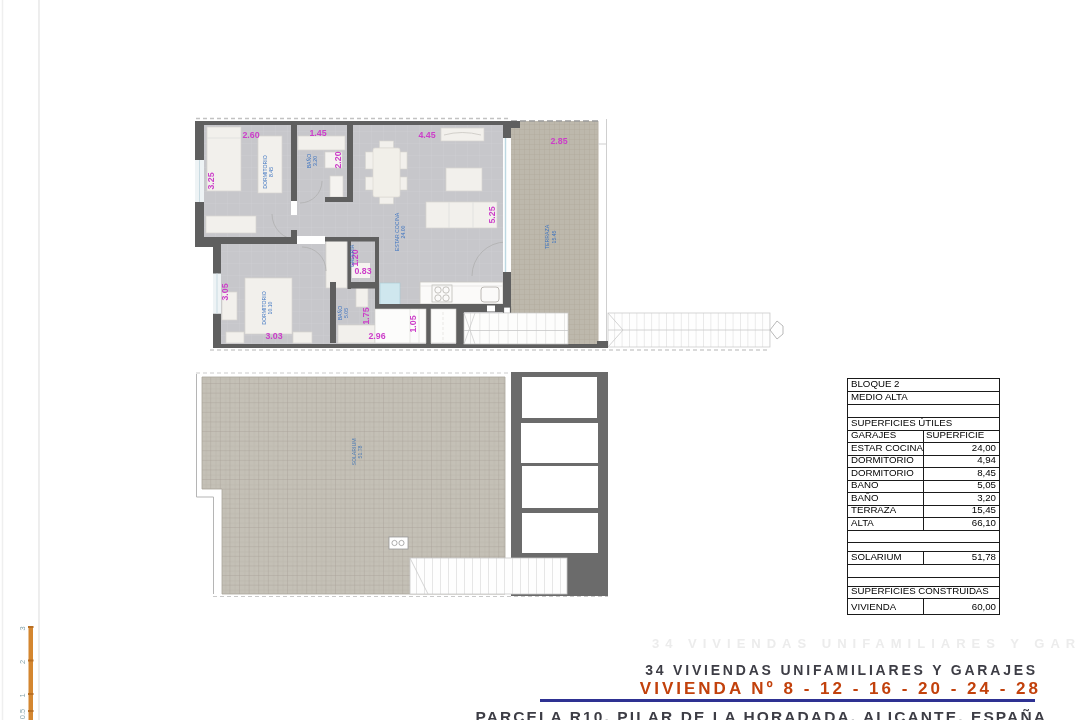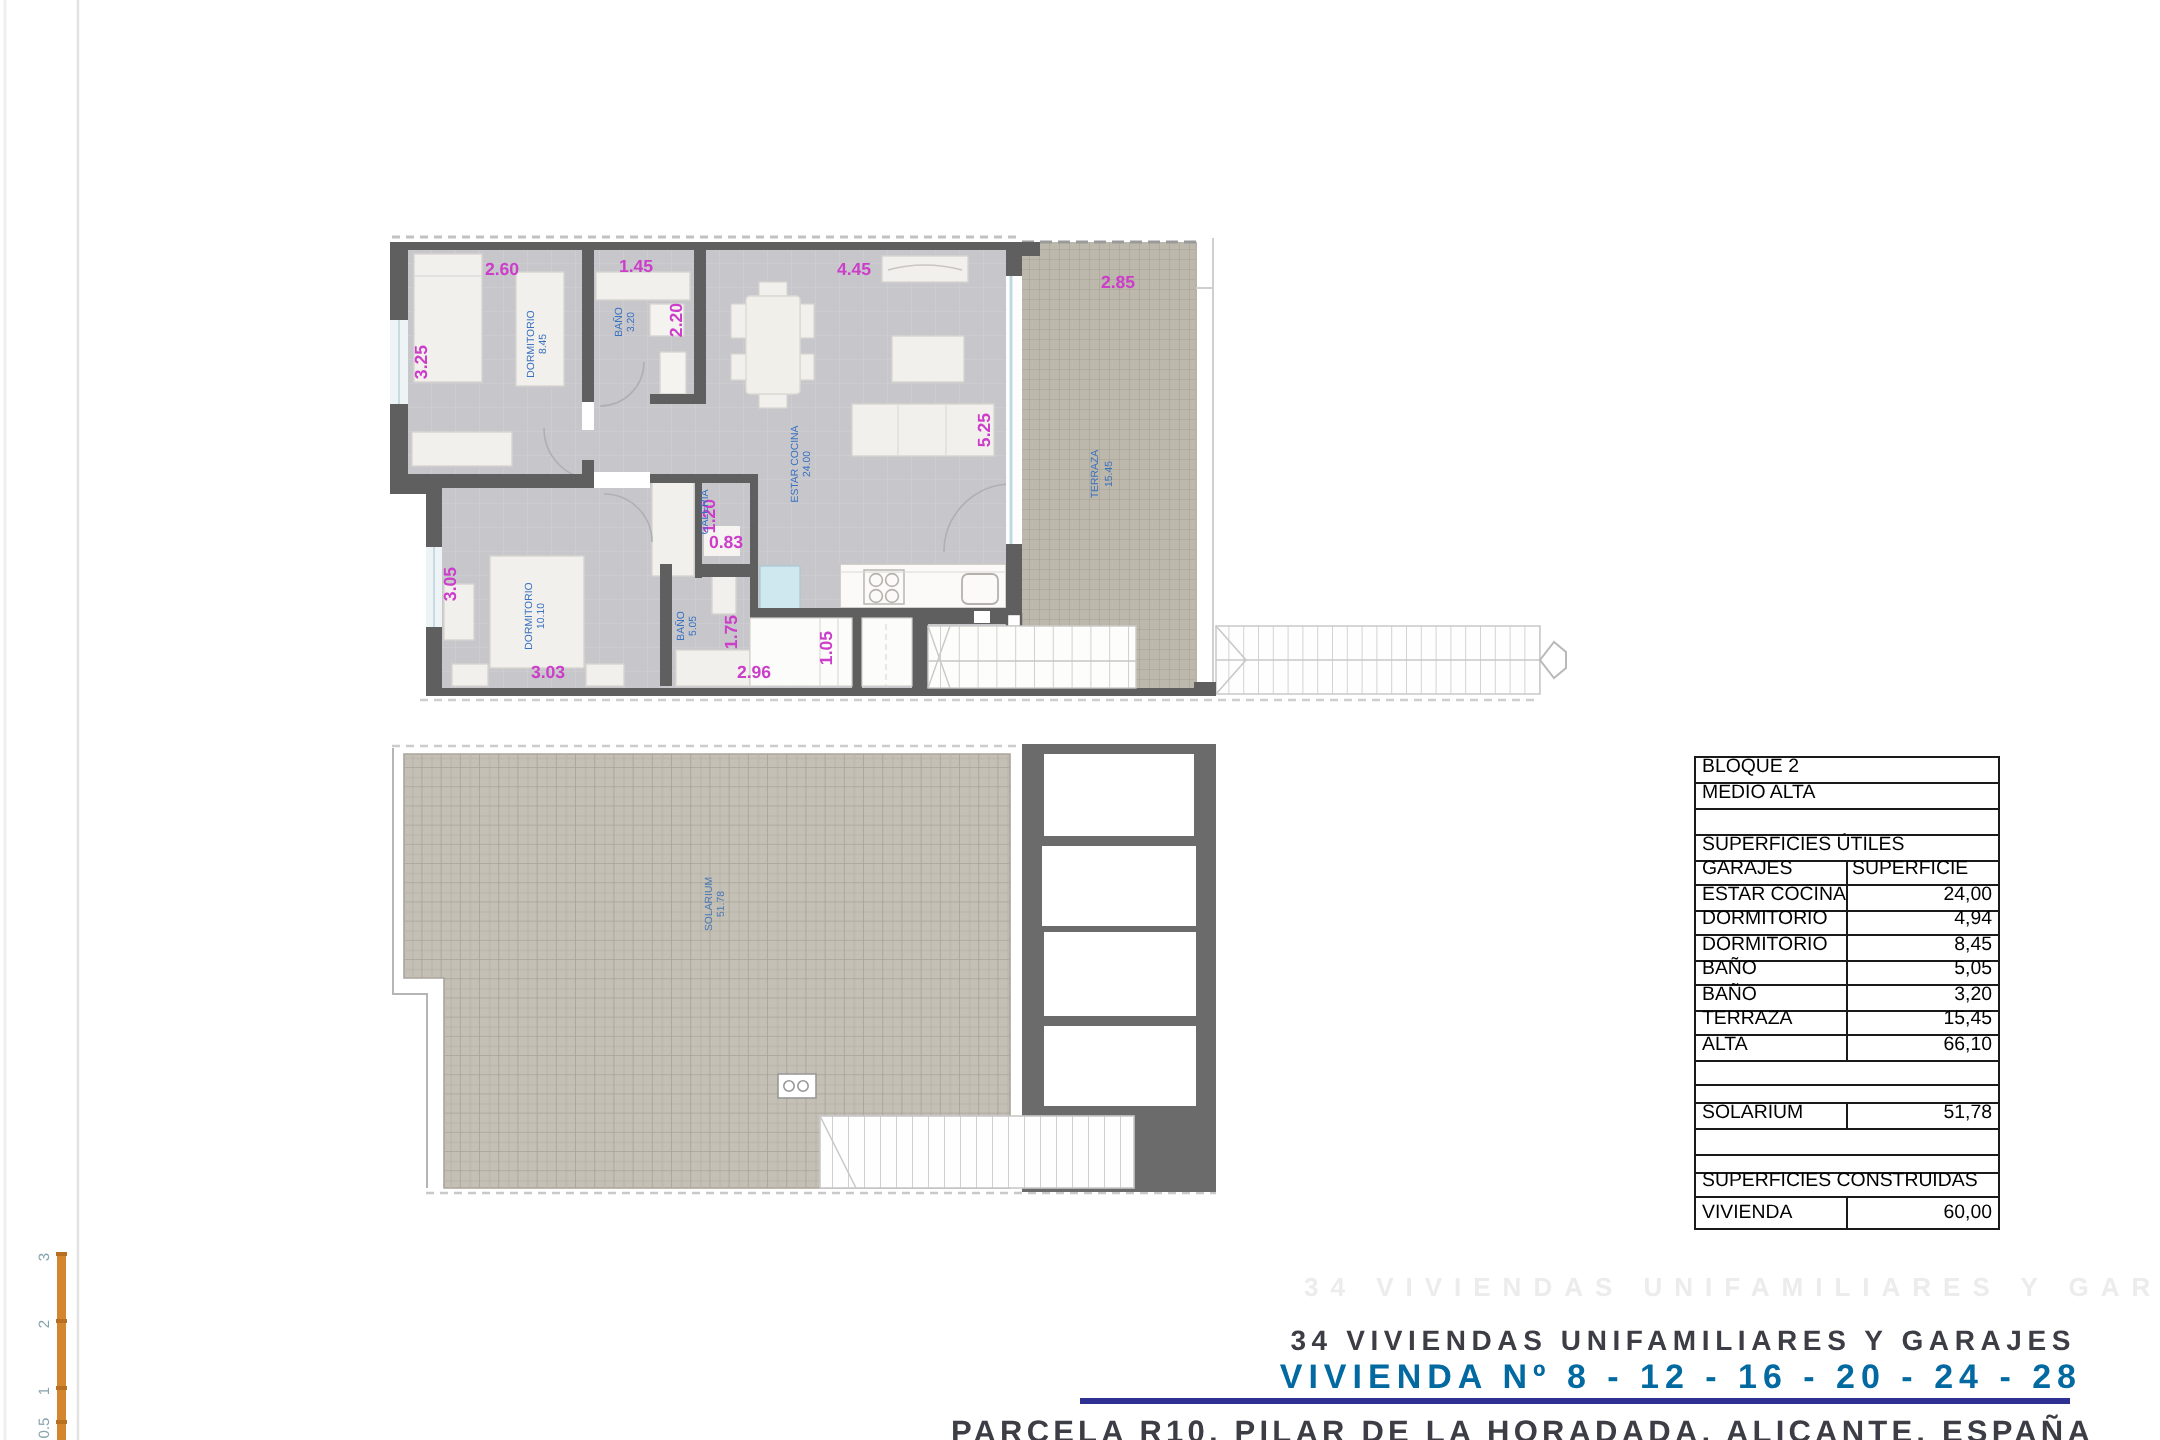--- a/index.html
+++ b/index.html
@@ -322,16 +322,16 @@
   <div class="tr" style="height:15px;">
         <span class="tl">VIVIENDA</span>
         <span class="tv">
           <span class="tvv">60,00</span>
         </span>
       </div>
 </div>
 
 <div class="abs" style="left:652px;top:636px;width:428px;height:14px;overflow:hidden;color:#ececec;font-weight:bold;font-size:13px;letter-spacing:6px;white-space:nowrap;">34 VIVIENDAS UNIFAMILIARES Y GARAJES</div>
 <div class="abs" style="left:0;top:662px;width:1038px;text-align:right;color:#3d3d45;font-weight:bold;font-size:14px;letter-spacing:2.8px;white-space:nowrap;">34 VIVIENDAS UNIFAMILIARES Y GARAJES</div>
-<div class="abs" style="left:0;top:679px;width:1041px;text-align:right;color:#0369a1;font-weight:bold;font-size:17px;letter-spacing:3px;white-space:nowrap;">VIVIENDA Nº 8 - 12 - 16 - 20 - 24 - 28</div>
+<div class="abs" style="left:0;top:679px;width:1041px;text-align:right;color:#c2410c;font-weight:bold;font-size:17px;letter-spacing:3px;white-space:nowrap;">VIVIENDA Nº 8 - 12 - 16 - 20 - 24 - 28</div>
 <div class="abs" style="left:540px;top:698.5px;width:495px;height:3.6px;background:#2e3192;"></div>
 <div class="abs" style="left:0;top:708px;width:1047px;text-align:right;color:#3d3d45;font-weight:bold;font-size:15.5px;letter-spacing:2.1px;white-space:nowrap;">PARCELA R10, PILAR DE LA HORADADA, ALICANTE, ESPAÑA</div>
 </div>
 
 </body></html>

